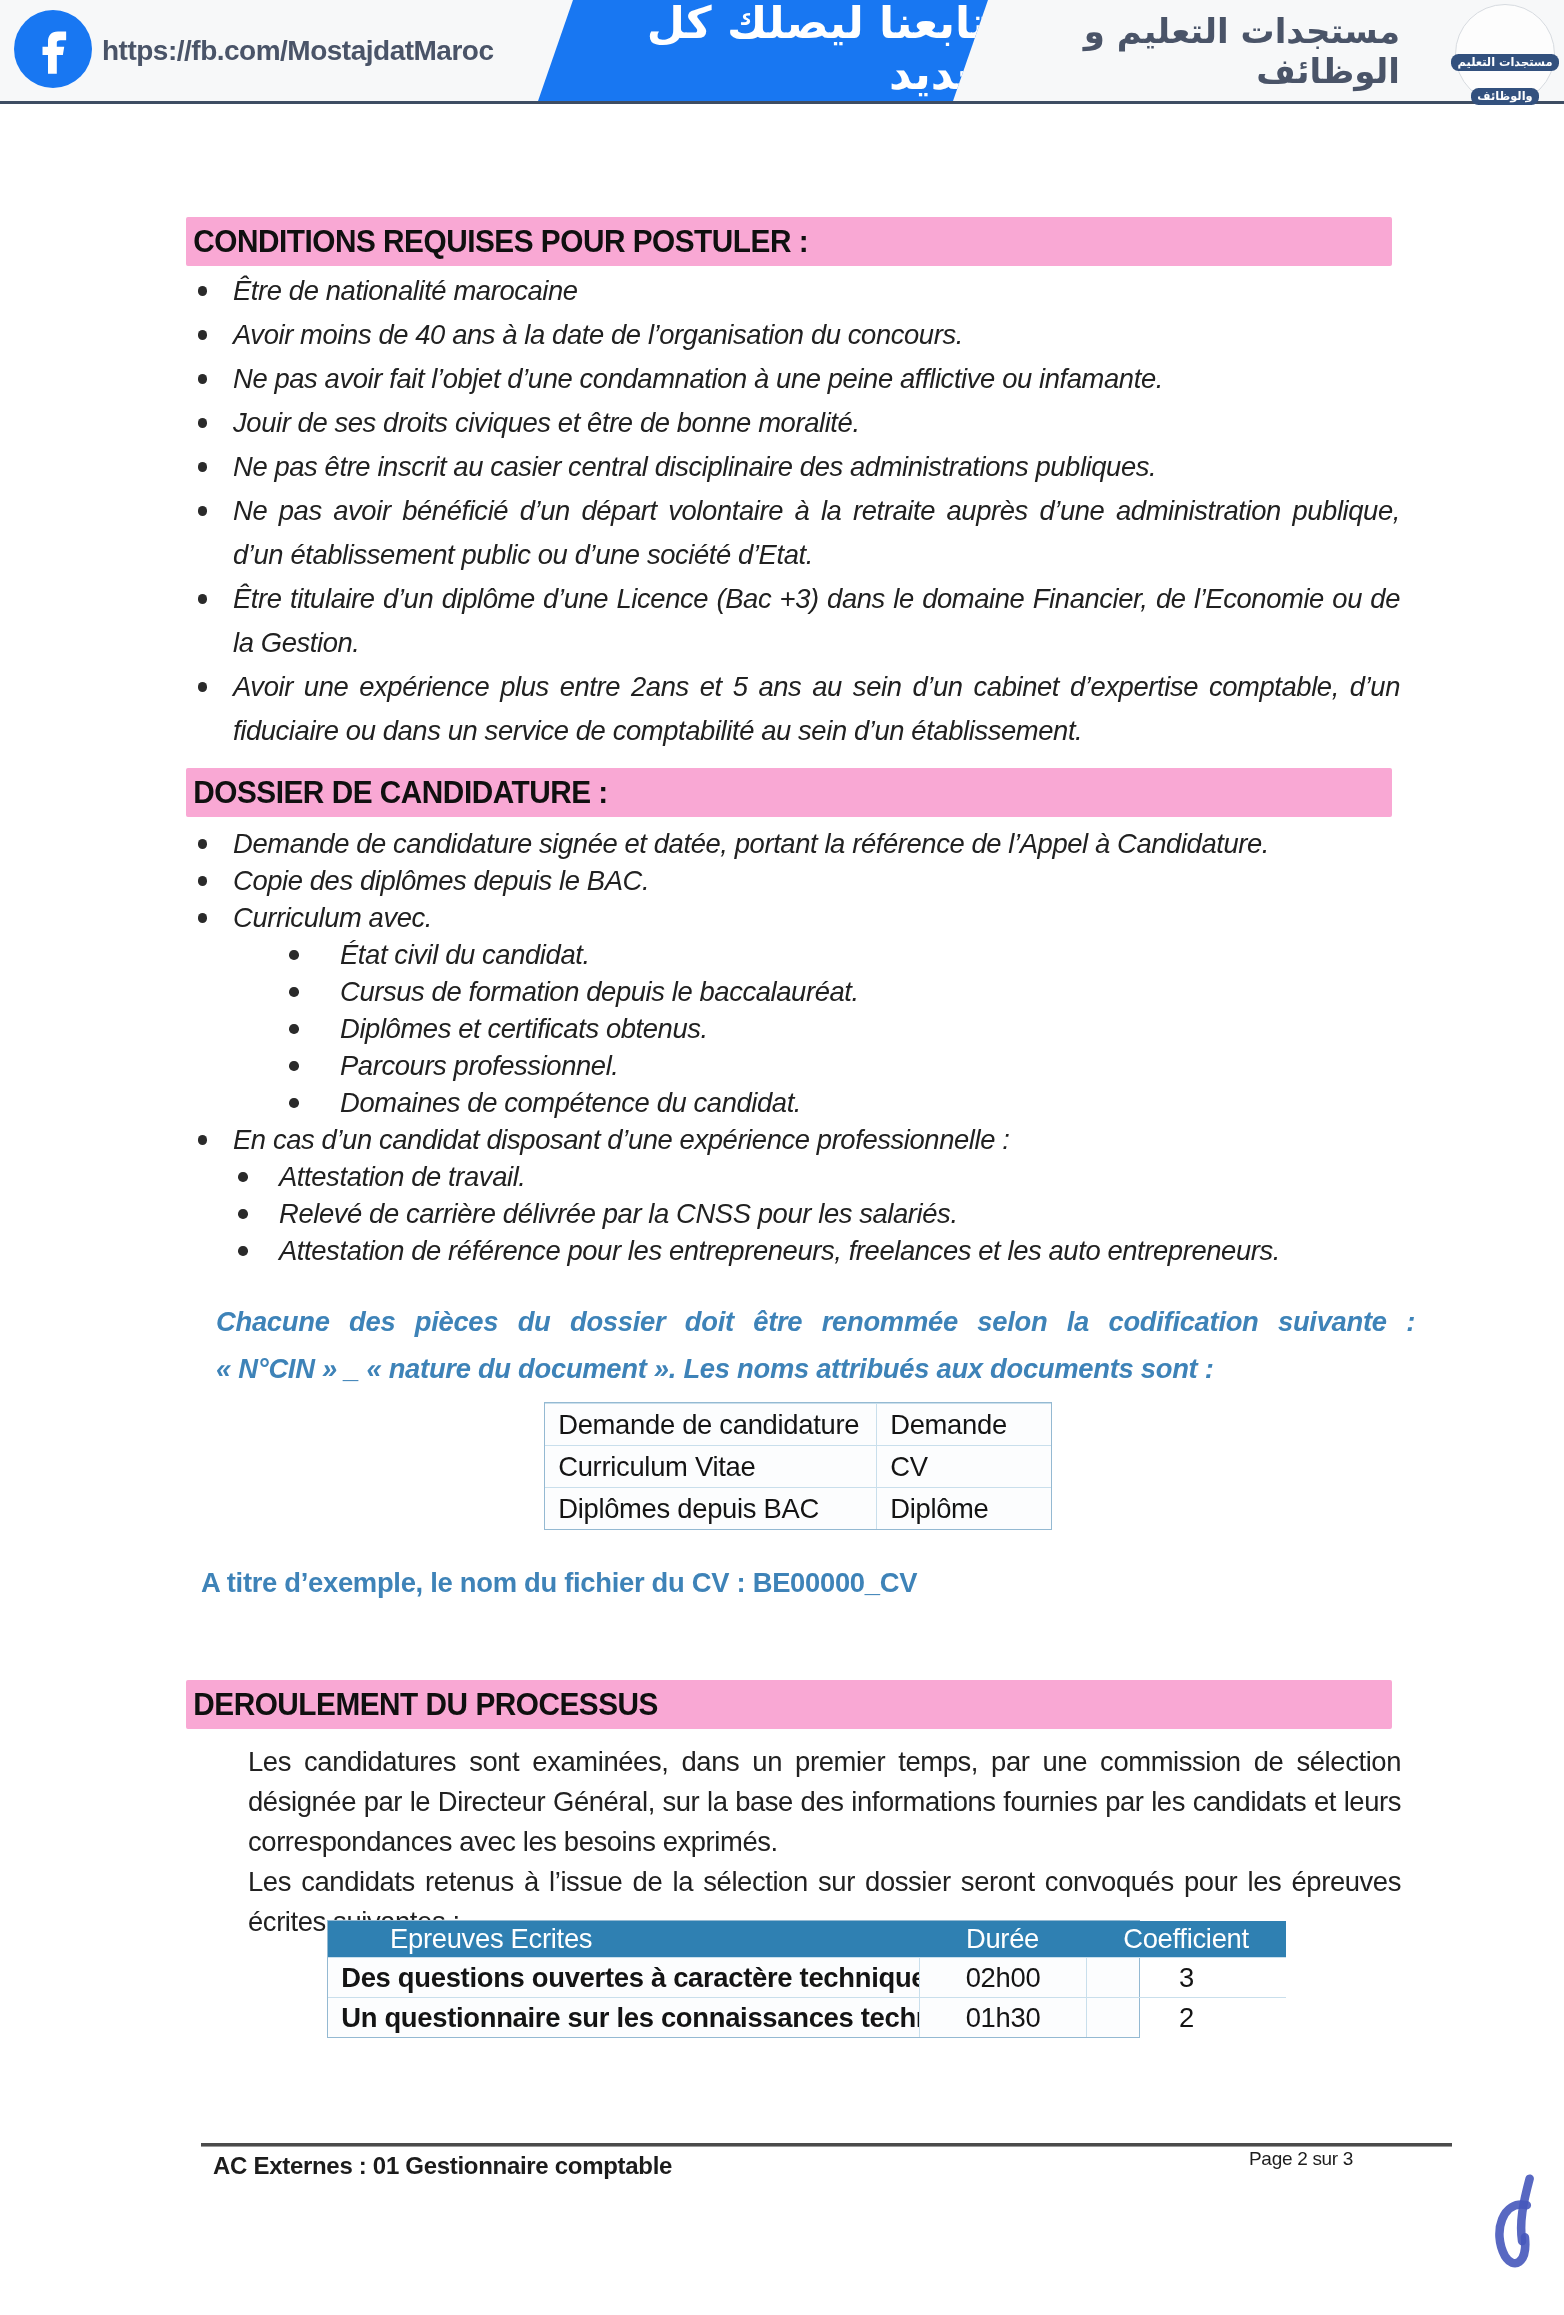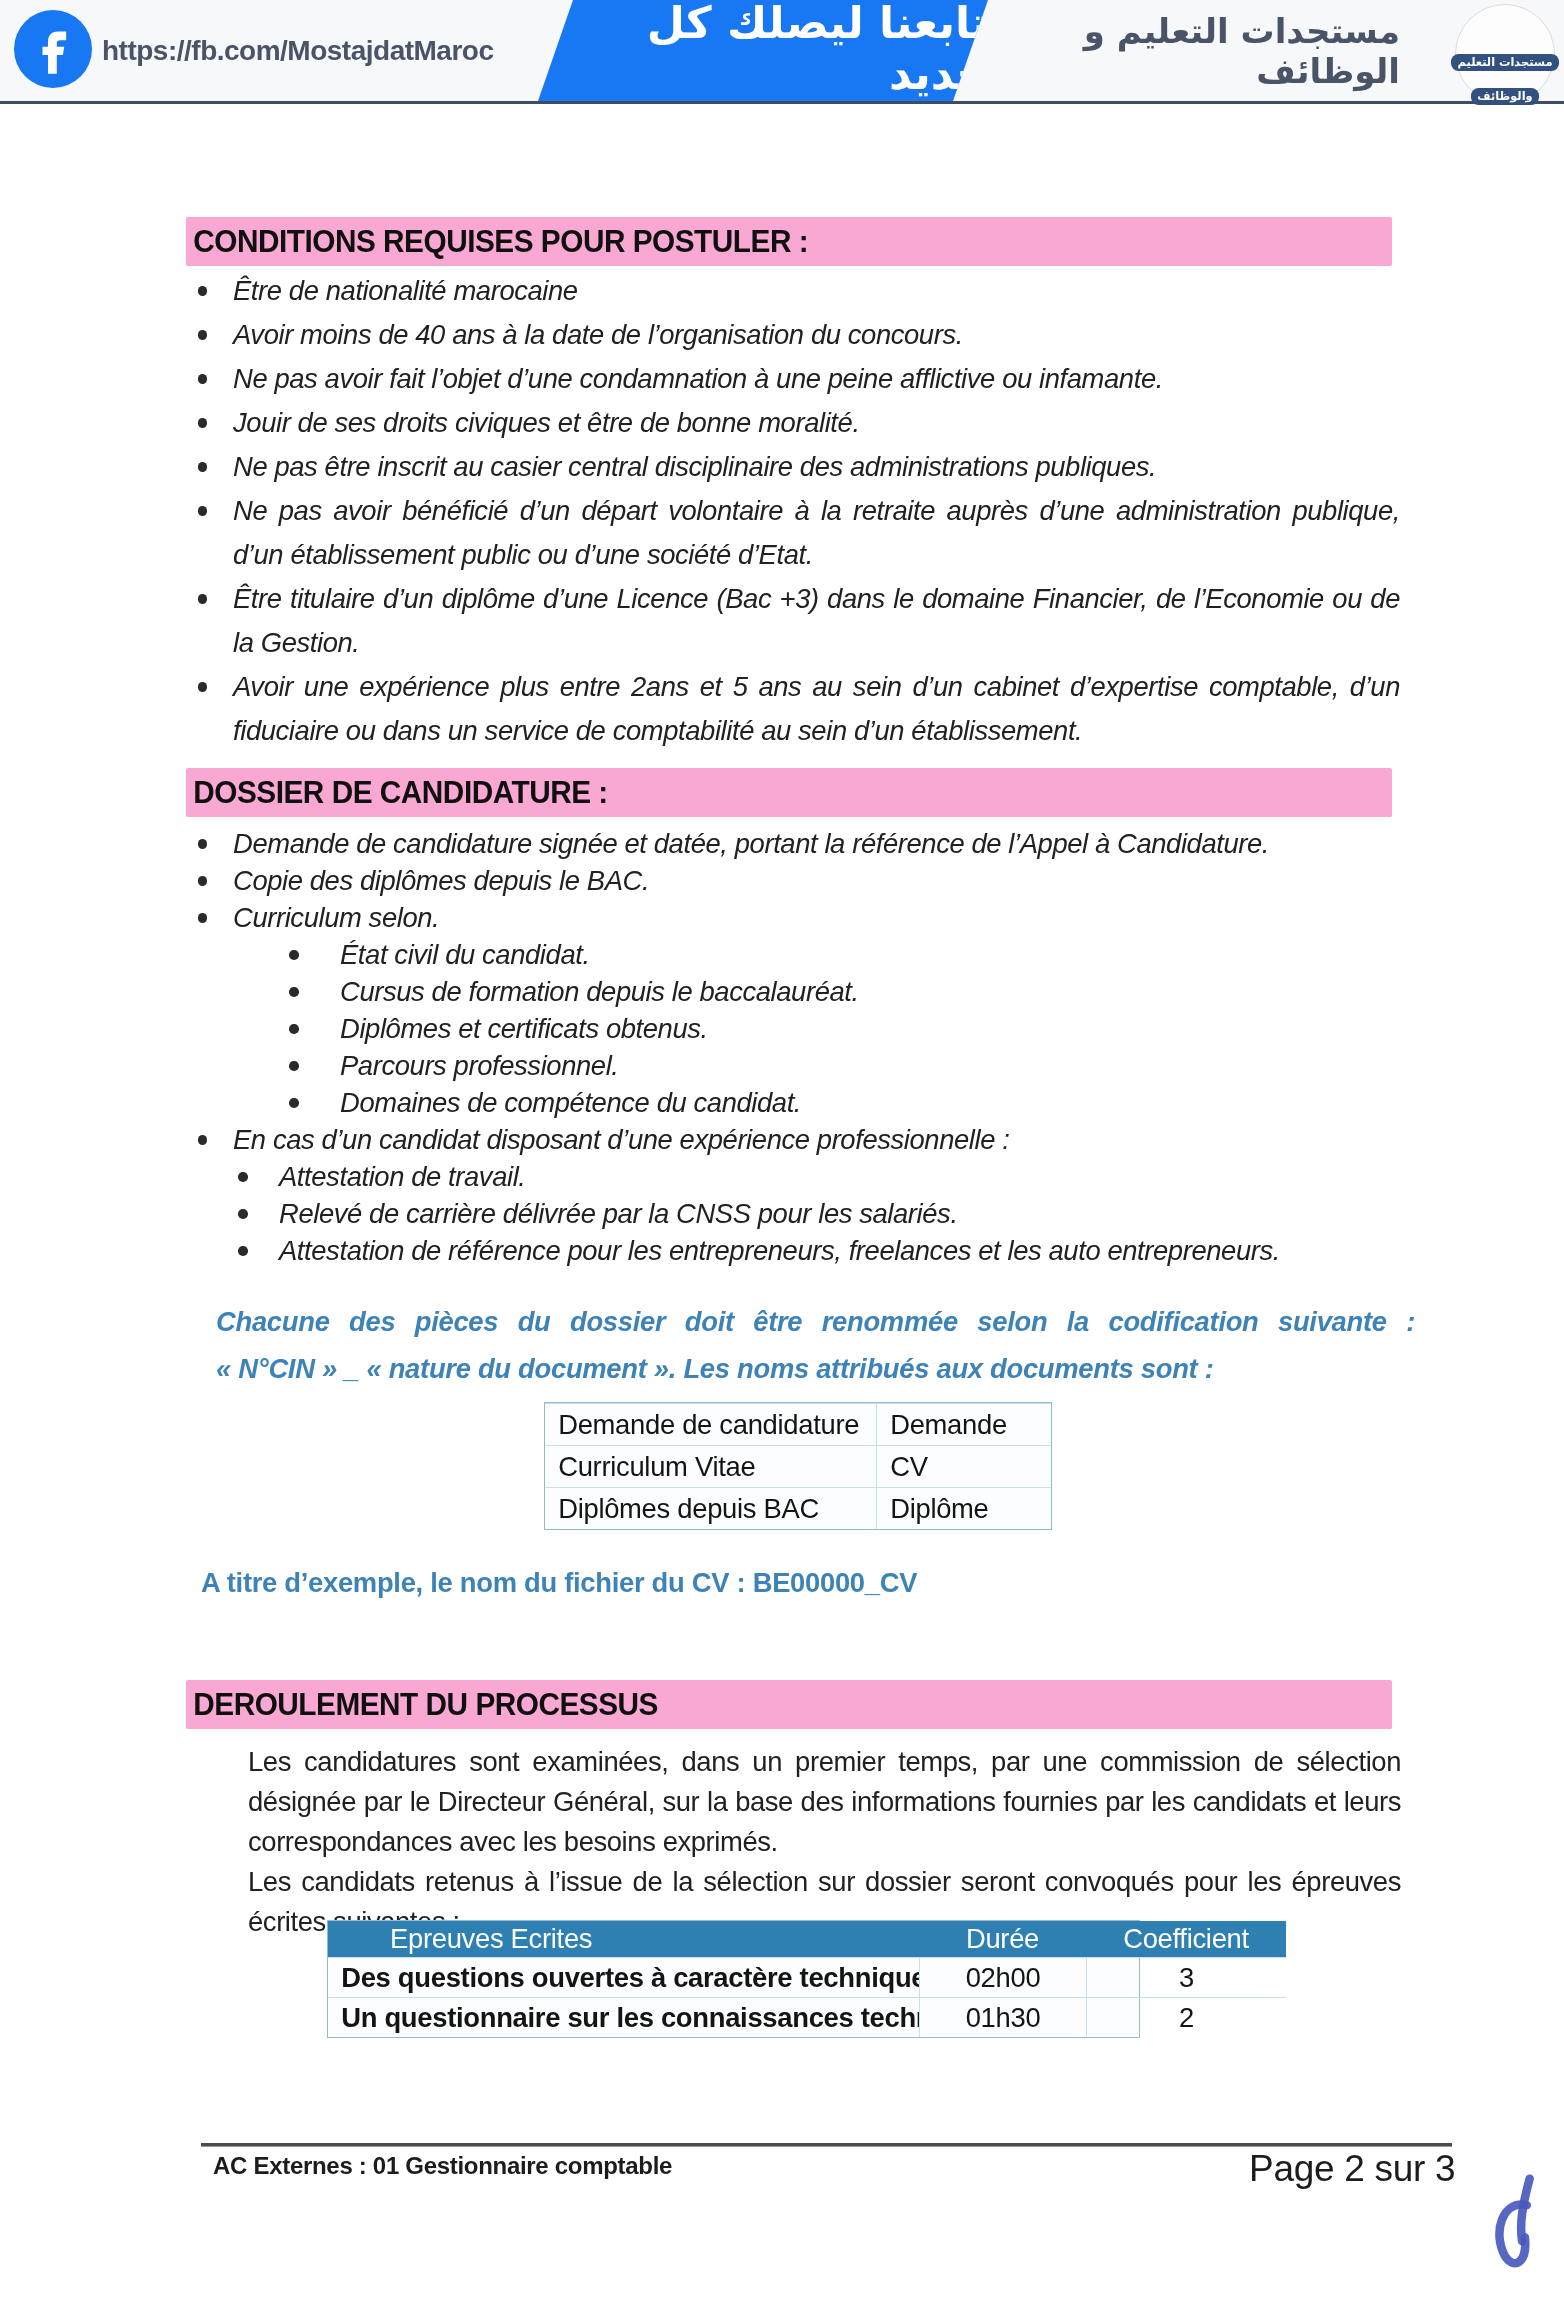--- a/index.html
+++ b/index.html
@@ -128,21 +128,21 @@
     font-size:27.4px;letter-spacing:-0.4px;line-height:40px;text-align:justify;
   }
   .process-paras p{margin:0;}
   
   .footer-rule{position:absolute;left:201px;top:2143px;width:1251px;height:2.8px;background:#4b4b4b;border-bottom:0.9px solid #9a9a9a;}
   .footer-left{
     position:absolute;left:213px;top:2152px;font-size:24px;font-weight:bold;
     letter-spacing:-0.3px;color:#1c1c1c;
   }
   .footer-right{
-    position:absolute;left:1249px;top:2148px;font-size:37px;color:#1c1c1c;letter-spacing:-0.3px;
+    position:absolute;left:1249px;top:2148px;font-size:19px;color:#1c1c1c;letter-spacing:-0.3px;
   }
   .signature{position:absolute;left:1484px;top:2173px;}
 </style>
 </head>
 <body>
 
 <div class="page">
 
   <div class="hdr">
     <div class="fb-circle">
@@ -184,21 +184,21 @@
     <li><span class="dot"></span><span>Avoir une expérience plus entre 2ans et 5 ans au sein d’un cabinet d’expertise comptable, d’un fiduciaire ou dans un service de comptabilité au sein d’un établissement.</span></li>
   </ul>
 
   <div class="secbar bar-dossier">
     <span>DOSSIER DE CANDIDATURE :</span>
   </div>
 
   <ul class="doclist list-dossier">
     <li class="lvl1"><span class="dot"></span><span>Demande de candidature signée et datée, portant la référence de l’Appel à Candidature.</span></li>
     <li class="lvl1"><span class="dot"></span><span>Copie des diplômes depuis le BAC.</span></li>
-    <li class="lvl1"><span class="dot"></span><span>Curriculum selon.</span></li>
+    <li class="lvl1"><span class="dot"></span><span>Curriculum avec.</span></li>
     <li class="lvl2"><span class="dot"></span><span>État civil du candidat.</span></li>
     <li class="lvl2"><span class="dot"></span><span>Cursus de formation depuis le baccalauréat.</span></li>
     <li class="lvl2"><span class="dot"></span><span>Diplômes et certificats obtenus.</span></li>
     <li class="lvl2"><span class="dot"></span><span>Parcours professionnel.</span></li>
     <li class="lvl2"><span class="dot"></span><span>Domaines de compétence du candidat.</span></li>
     <li class="lvl1"><span class="dot"></span><span>En cas d’un candidat disposant d’une expérience professionnelle :</span></li>
     <li class="lvl3"><span class="dot"></span><span>Attestation de travail.</span></li>
     <li class="lvl3"><span class="dot"></span><span>Relevé de carrière délivrée par la CNSS pour les salariés.</span></li>
     <li class="lvl3"><span class="dot"></span><span>Attestation de référence pour les entrepreneurs, freelances et les auto entrepreneurs.</span></li>
   </ul>

